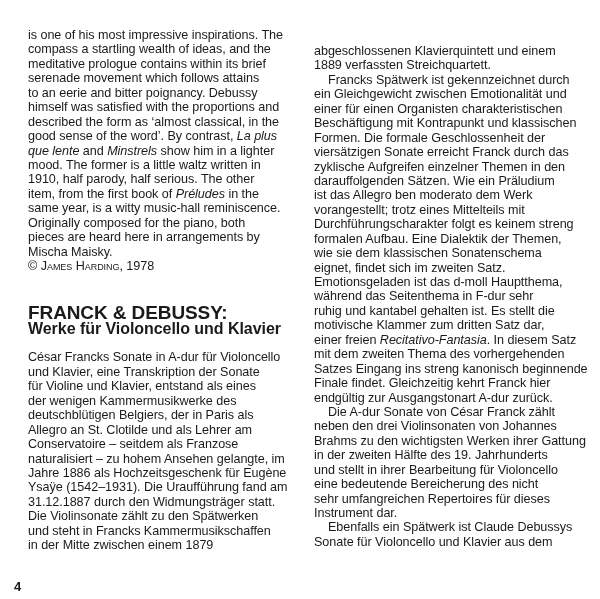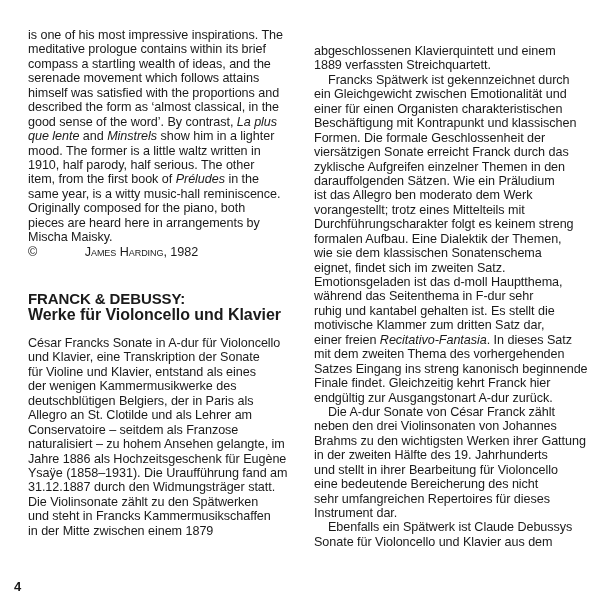--- a/index.html
+++ b/index.html
@@ -20,26 +20,26 @@
       font-size: 12.6px;
       line-height: 14.45px;
       letter-spacing: -0.05px;
       white-space: nowrap;
     }
     .col-left { left: 28px; top: 28px; width: 265px; }
     .col-right { left: 314px; top: 44px; width: 270px; }
     .line { display: block; height: 14.45px; }
     .indent { padding-left: 14px; }
     .it { font-style: italic; text-align: right; }
-    .sc { font-variant: small-caps; margin-left: 44px; }
+    .sc { font-variant: small-caps; }
     .spacer { display: block; }
     .heading-title {
       display: block;
       font-weight: bold;
-      font-size: 15px;
+      font-size: 19px;
       line-height: 17px;
       letter-spacing: -0.1px;
     }
     .heading-sub {
       display: block;
       font-weight: bold;
       font-size: 16px;
       line-height: 15px;
     }
     .page-number {
@@ -50,35 +50,36 @@
       font-size: 13px;
       line-height: 14px;
     }
   </style>
 </head>
 <body>
 
 <div class="col col-left">
   <div>
     <span class="line">is one of his most impressive inspirations. The</span>
+    <span class="line">compass a startling wealth of ideas, and the</span>
     <span class="line">meditative prologue contains within its brief</span>
-    <span class="line">compass a startling wealth of ideas, and the</span>
     <span class="line">serenade movement which follows attains</span>
+    <span class="line">to an eerie and bitter poignancy. Debussy</span>
     <span class="line">himself was satisfied with the proportions and</span>
     <span class="line">described the form as ‘almost classical, in the</span>
     <span class="line"><span>good sense of the word’. By contrast, </span><span class="it">La plus</span></span>
     <span class="line"><span class="it">que lente</span><span> and </span><span class="it">Minstrels</span><span> show him in a lighter</span></span>
     <span class="line">mood. The former is a little waltz written in</span>
     <span class="line">1910, half parody, half serious. The other</span>
     <span class="line"><span>item, from the first book of </span><span class="it">Préludes</span><span> in the</span></span>
     <span class="line">same year, is a witty music-hall reminiscence.</span>
     <span class="line">Originally composed for the piano, both</span>
     <span class="line">pieces are heard here in arrangements by</span>
     <span class="line">Mischa Maisky.</span>
-    <span class="line"><span>©</span> <span class="sc">James Harding</span><span>, 1982</span></span>
+    <span class="line"><span>©</span> <span class="sc">James Harding</span><span>, 1978</span></span>
   </div>
 
   <div style="height:31px" class="spacer"></div>
 
   <div>
     <span class="heading-title">FRANCK &amp; DEBUSSY:</span>
     <span class="heading-sub">Werke für Violoncello und Klavier</span>
   </div>
 
   <div style="height:14px" class="spacer"></div>
@@ -86,21 +87,21 @@
   <div>
     <span class="line">César Francks Sonate in A-dur für Violoncello</span>
     <span class="line">und Klavier, eine Transkription der Sonate</span>
     <span class="line">für Violine und Klavier, entstand als eines</span>
     <span class="line">der wenigen Kammermusikwerke des</span>
     <span class="line">deutschblütigen Belgiers, der in Paris als</span>
     <span class="line">Allegro an St. Clotilde und als Lehrer am</span>
     <span class="line">Conservatoire – seitdem als Franzose</span>
     <span class="line">naturalisiert – zu hohem Ansehen gelangte, im</span>
     <span class="line">Jahre 1886 als Hochzeitsgeschenk für Eugène</span>
-    <span class="line">Ysaÿe (1858–1931). Die Uraufführung fand am</span>
+    <span class="line">Ysaÿe (1542–1931). Die Uraufführung fand am</span>
     <span class="line">31.12.1887 durch den Widmungsträger statt.</span>
     <span class="line">Die Violinsonate zählt zu den Spätwerken</span>
     <span class="line">und steht in Francks Kammermusikschaffen</span>
     <span class="line">in der Mitte zwischen einem 1879</span>
   </div>
 </div>
 
 <div class="col col-right">
   <span class="line">abgeschlossenen Klavierquintett und einem</span>
   <span class="line">1889 verfassten Streichquartett.</span>
@@ -115,21 +116,21 @@
   <span class="line">ist das Allegro ben moderato dem Werk</span>
   <span class="line">vorangestellt; trotz eines Mittelteils mit</span>
   <span class="line">Durchführungscharakter folgt es keinem streng</span>
   <span class="line">formalen Aufbau. Eine Dialektik der Themen,</span>
   <span class="line">wie sie dem klassischen Sonatenschema</span>
   <span class="line">eignet, findet sich im zweiten Satz.</span>
   <span class="line">Emotionsgeladen ist das d-moll Hauptthema,</span>
   <span class="line">während das Seitenthema in F-dur sehr</span>
   <span class="line">ruhig und kantabel gehalten ist. Es stellt die</span>
   <span class="line">motivische Klammer zum dritten Satz dar,</span>
-  <span class="line"><span>einer freien </span><span class="it">Recitativo-Fantasia</span><span>. In dieses Satz</span></span>
+  <span class="line"><span>einer freien </span><span class="it">Recitativo-Fantasia</span><span>. In diesem Satz</span></span>
   <span class="line">mit dem zweiten Thema des vorhergehenden</span>
   <span class="line">Satzes Eingang ins streng kanonisch beginnende</span>
   <span class="line">Finale findet. Gleichzeitig kehrt Franck hier</span>
   <span class="line">endgültig zur Ausgangstonart A-dur zurück.</span>
   <span class="line indent">Die A-dur Sonate von César Franck zählt</span>
   <span class="line">neben den drei Violinsonaten von Johannes</span>
   <span class="line">Brahms zu den wichtigsten Werken ihrer Gattung</span>
   <span class="line">in der zweiten Hälfte des 19. Jahrhunderts</span>
   <span class="line">und stellt in ihrer Bearbeitung für Violoncello</span>
   <span class="line">eine bedeutende Bereicherung des nicht</span>

